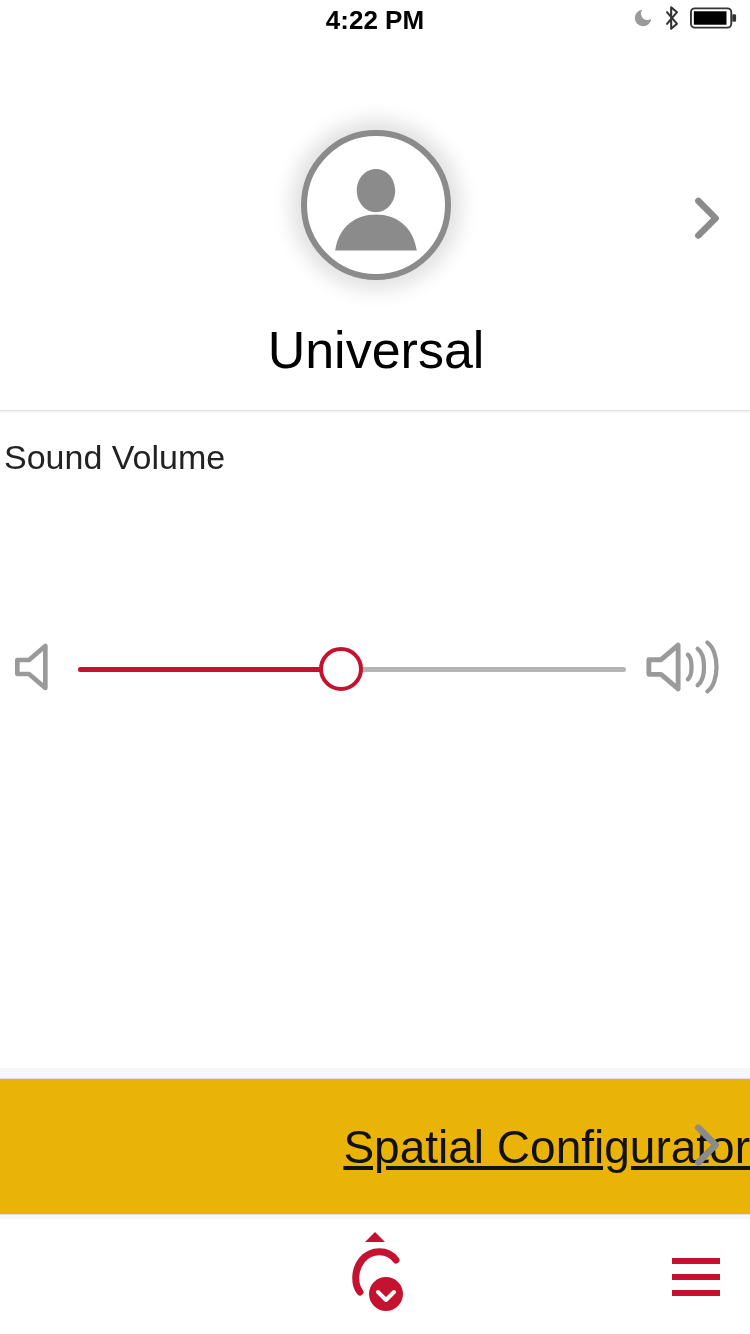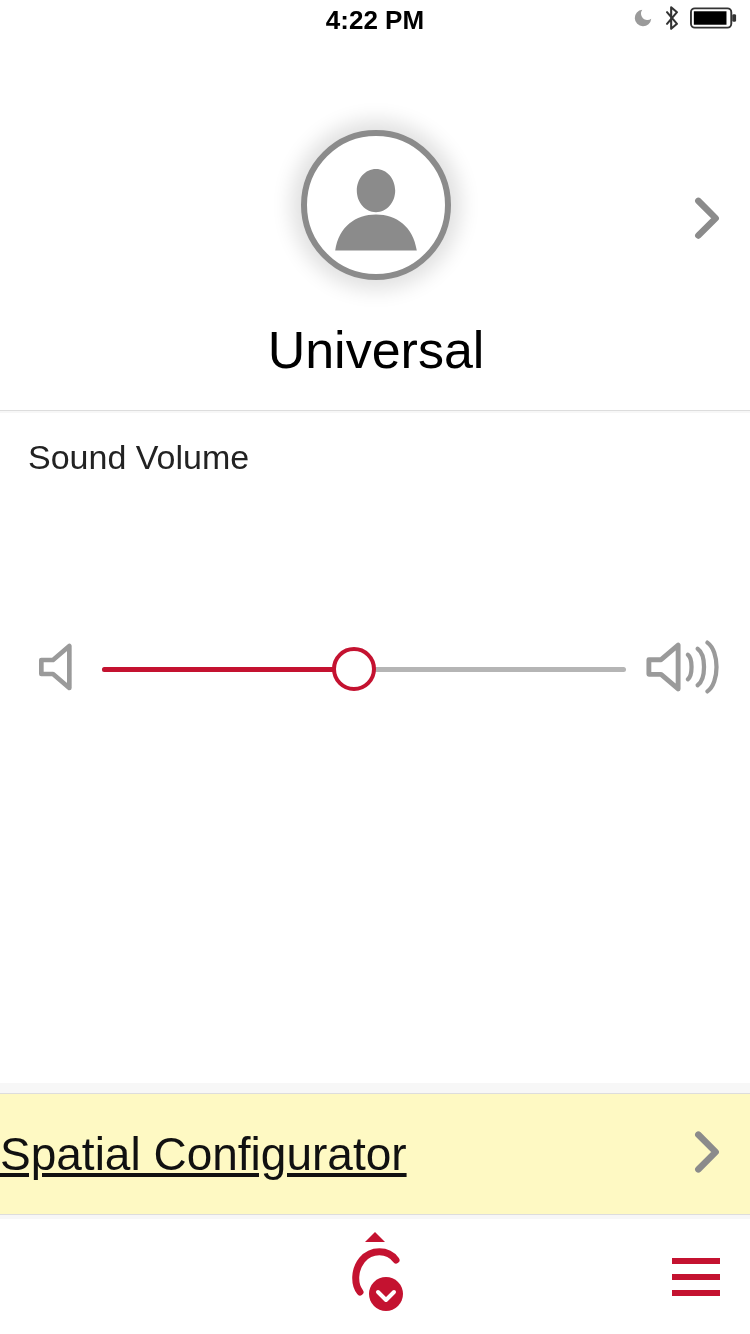--- a/index.html
+++ b/index.html
@@ -12,32 +12,32 @@
   .status-icons { position:absolute; right:12px; top:0; height:40px; display:flex; align-items:center; gap:8px; }
 
   
   .profile-area { background:#fff; padding: 90px 0 30px 2px; position:relative; border-bottom:1px solid #ddd; }
   .profile-area .next { position:absolute; right:30px; top:50%; transform:translateY(-60%); }
   .avatar-wrap { width:150px; height:150px; margin:0 auto; border-radius:50%; background:#fff; box-shadow:0 0 20px 10px rgba(0,0,0,0.12); display:flex; align-items:center; justify-content:center; border:6px solid #8b8b8b; }
   .avatar-wrap svg { width:120px; height:120px; }
   .profile-name { text-align:center; font-size:52px; margin-top:40px; font-weight:400; }
 
   
-  .volume-section { background:#fff; padding: 25px 20px 40px 28px; margin-top:2px; flex:0 0 auto; }
+  .volume-section { background:#fff; padding: 25px 20px 40px 4px; margin-top:2px; flex:0 0 auto; }
   .volume-label { font-size:34px; font-weight:400; color:#222; }
   .slider-row { display:flex; align-items:center; margin-top:160px; padding:0 8px; }
   .slider-track-wrap { flex:1; margin:0 18px; position:relative; height:44px; display:flex; align-items:center; }
   .track-bg { position:absolute; left:0; right:0; height:5px; background:#b5b5b5; border-radius:3px; }
   .track-fill { position:absolute; left:0; height:5px; background:#c41230; border-radius:3px; }
   .thumb { position:absolute; width:44px; height:44px; border-radius:50%; background:#fff; border:4px solid #c41230; top:50%; transform:translate(-50%,-50%); }
 
   .spacer { flex:1; background:#fff; }
 
   
-  .spatial-row { background:#fef9c3; border-top:1px solid #ddd; border-bottom:1px solid #ddd; height:122px; display:flex; align-items:center; justify-content:flex-start; position:relative; margin-top:10px; }
+  .spatial-row { background:#eab308; border-top:1px solid #ddd; border-bottom:1px solid #ddd; height:137px; display:flex; align-items:center; justify-content:flex-end; position:relative; margin-top:10px; }
   .spatial-row .label { font-size:46px; text-decoration:underline; color:#111; }
   .spatial-row .next { position:absolute; right:30px; top:50%; transform:translateY(-50%); }
 
   
   .bottom-bar { height:115px; background:#fff; display:flex; align-items:center; justify-content:center; position:relative; margin-top:4px; }
   .hamburger { position:absolute; right:30px; top:50%; transform:translateY(-50%); display:flex; flex-direction:column; gap:10px; }
   .hamburger div { width:48px; height:6px; background:#c41230; }
 
   .chevron svg { width:26px; height:44px; }
 </style>

